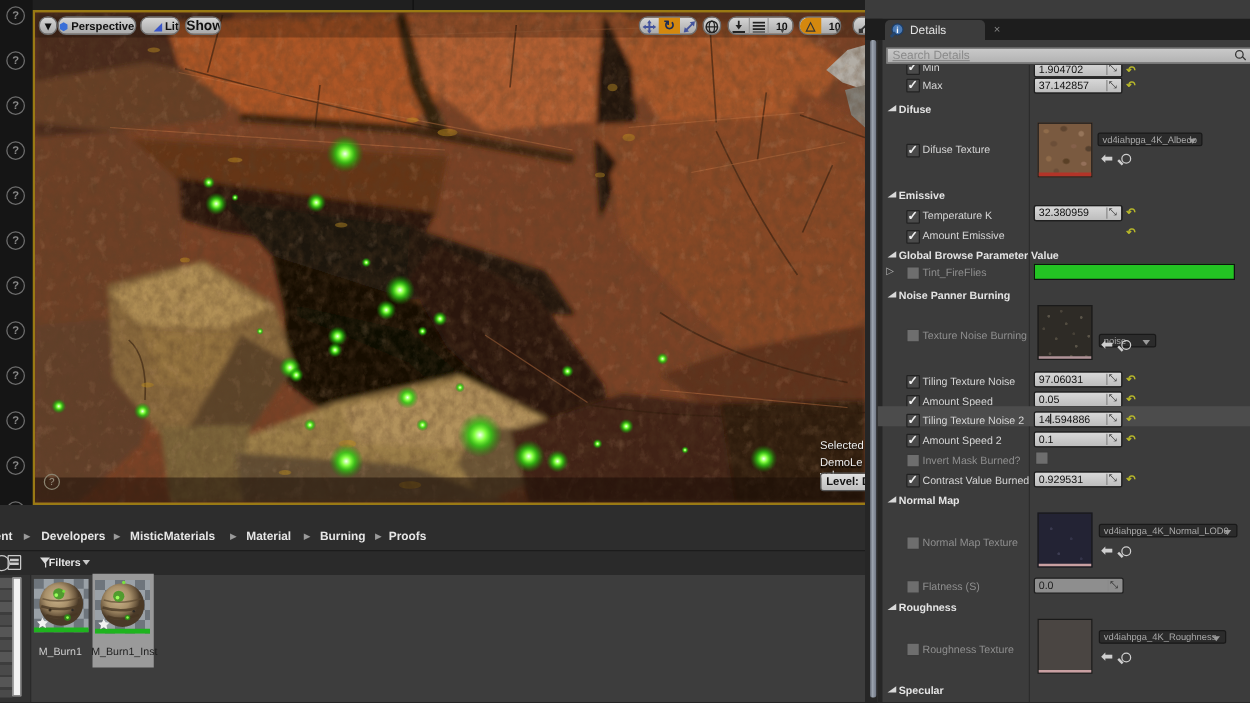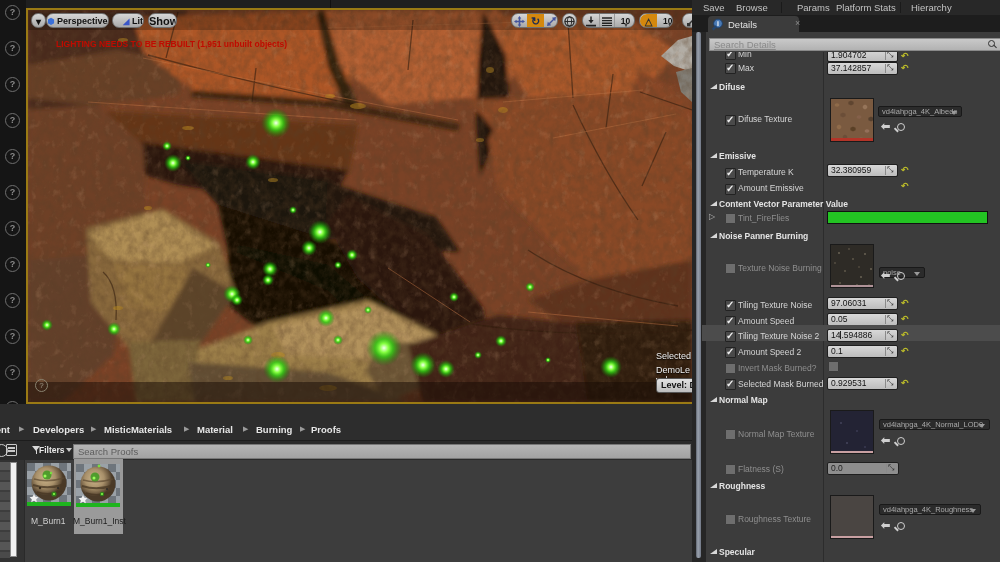--- a/index.html
+++ b/index.html
@@ -17,21 +17,21 @@
 #vp{left:28px;top:10px;width:664px;height:392px;overflow:hidden;background:#5f3522;}
 .vbtn{position:absolute;top:3px;height:15px;white-space:nowrap;overflow:hidden;background:linear-gradient(#d6d6d6,#a9a9a9);
  border:1px solid #6f6f6f;border-radius:7px;color:#111;font-size:10px;font-weight:bold;
  line-height:15px;text-align:center;box-sizing:border-box;}
 #warn{position:absolute;color:#bf0b00;font-size:9.5px;font-weight:bold;}
 .vlab{position:absolute;color:#efefef;font-size:9px;text-shadow:0 1px 1px #000;}
 
 #rpanel{left:692px;top:0;width:308px;height:562px;background:#3c3c3c;}
 #rtoolbar{left:692px;top:0;width:308px;height:15px;background:#282828;color:#c3c3c3;font-size:9.5px;}
 #rtabbar{left:692px;top:15px;width:308px;height:17px;background:#1d1d1d;}
-#rtab{left:708px;top:16px;width:91px;height:16px;background:#3c3c3c;border-radius:4px 4px 0 0;}
+#rtab{left:708px;top:16px;width:80px;height:16px;background:#3c3c3c;border-radius:4px 4px 0 0;}
 #rscroll{left:696px;top:32px;width:5px;height:526px;background:linear-gradient(90deg,#5f6570,#9aa2ae 40%,#707785);border-radius:2px;}
 #rbody{left:702px;top:32px;width:298px;height:530px;background:#3c3c3c;overflow:hidden;}
 
 .cat{position:absolute;left:17px;color:#e4e4e4;font-size:8.5px;font-weight:bold;}
 .cat:before{content:"";position:absolute;left:-9px;top:2px;width:0;height:0;
  border-left:7px solid transparent;border-bottom:5px solid #d8d8d8;}
 .lbl{position:absolute;left:36px;color:#d6d6d6;font-size:8.5px;}
 .glbl{position:absolute;left:36px;color:#8f8f8f;font-size:8.5px;}
 .cb{position:absolute;left:23px;width:9px;height:9px;background:#4a4a4a;border:1px solid #222;border-radius:1px;}
 .cb:after{content:"\2713";position:absolute;left:0px;top:-2px;color:#f0f0f0;font-size:10px;font-weight:bold;}
@@ -216,21 +216,20 @@
     <span class="qi" style="top:293px;">?</span>
       <span class="qi" style="top:329px;">?</span>
     <span class="qi" style="top:365px;">?</span>
       <span class="qi" style="top:401px;">?</span>
   </div>
   <div class="abs" style="left:28px;top:10px;width:664px;height:392px;overflow:hidden;">
     <div class="vbtn" style="left:3px;width:15px;">▾</div>
     <div class="vbtn" style="left:18px;width:63px;font-size:9px;"><span style="color:#3a6fd8;font-size:8px;">⬢</span> Perspective</div>
     <div class="vbtn" style="left:84px;width:32px;font-size:9px;text-align:right;"><span style="color:#3a56c8;font-size:8px;">◢</span> Lit</div>
     <div class="vbtn" style="left:120px;width:29px;font-size:11px;">Show</div>
-    <div id="warn" style="left:28px;top:29px;font-size:8.5px;">LIGHTING NEEDS TO BE REBUILT (1,951 unbuilt objects)</div>
 
     <div class="vbtn" style="left:483px;width:47px;padding:0;">
       <svg style="position:absolute;left:2px;top:2px;" width="11" height="11" viewBox="0 0 11 11">
           <path d="M5.5,0 L7.3,2.6 H6.3 V4.7 H8.4 V3.7 L11,5.5 L8.4,7.3 V6.3 H6.3 V8.4 H7.3 L5.5,11 L3.7,8.4 H4.7 V6.3 H2.6 V7.3 L0,5.5 L2.6,3.7 V4.7 H4.7 V2.6 H3.7 Z" fill="#44549c"></path>
         </svg>
       <span style="position:absolute;left:15px;top:0;width:17px;height:15px;background:#d4880e;color:#1d2c55;font-size:11px;line-height:14px;">↻</span>
       <svg style="position:absolute;left:34px;top:2px;" width="11" height="11" viewBox="0 0 11 11">
           <line x1="2.5" y1="8.5" x2="8.5" y2="2.5" stroke="#44549c" stroke-width="1.5"></line>
           <path d="M10,1 L5.8,1.8 L9.2,5.2 Z" fill="#44549c"></path>
           <path d="M1,10 L1.8,5.8 L5.2,9.2 Z" fill="#44549c"></path>
@@ -268,29 +267,20 @@
           <rect x="1" y="7" width="3.4" height="3.4" fill="#333"></rect>
         </svg>
       </div>
     <div class="vlab" style="left:628px;top:341px;">Selected</div>
     <div class="vlab" style="left:628px;top:355px;">DemoLe​vel</div>
     <div class="abs" style="left:628px;top:368px;width:48px;height:13px;background:linear-gradient(#e2e2e2,#bdbdbd);border:1px solid #555;border-radius:3px;color:#111;font-size:9px;font-weight:bold;line-height:13px;padding-left:4px;">Level: D</div>
     <div class="abs" style="left:7px;top:369px;width:11px;height:11px;border:1.2px solid #8a8370;border-radius:50%;color:#9a9282;font-size:8px;text-align:center;line-height:11px;">?</div>
   </div>
   <div id="rpanel" class="abs"></div>
   <div class="abs" style="left:692px;top:15px;width:14px;height:547px;background:#262626;"></div>
-  <div id="rtoolbar" class="abs">
-    <span class="abs" style="left:11px;top:2px;">Save</span>
-    <span class="abs" style="left:44px;top:2px;">Browse</span>
-    <span class="abs" style="left:105px;top:2px;">Params</span>
-    <span class="abs" style="left:144px;top:2px;">Platform Stats</span>
-    <span class="abs" style="left:219px;top:2px;">Hierarchy</span>
-    <span class="abs" style="left:89px;top:2px;width:1px;height:11px;background:#1a1a1a;"></span>
-    <span class="abs" style="left:208px;top:2px;width:1px;height:11px;background:#1a1a1a;"></span>
-  </div>
   <div id="rtabbar" class="abs"></div>
   <div id="rtab" class="abs">
     <svg class="abs" style="left:3px;top:2px;" width="13" height="13" viewBox="0 0 13 13">
       <circle cx="7" cy="5.5" r="4.4" fill="#4a7ab5" stroke="#1d3d66" stroke-width="1"></circle>
       <rect x="1" y="9" width="5" height="2.4" fill="#24456e" transform="rotate(-45 3 10)"></rect>
       <text x="7" y="8" font-size="7" fill="#fff" text-anchor="middle" font-weight="bold">i</text>
     </svg>
     <span class="abs" style="left:20px;top:3px;color:#e2e2e2;font-size:9.5px;">Details</span>
     <span class="abs" style="left:87px;top:2px;color:#8a8a8a;font-size:9px;">×</span>
   </div>
@@ -337,21 +327,21 @@
       <span class="mag" style="left:195px;top:91px;"></span>
     <div class="cat" style="top:119px;">Emissive</div>
     <span class="cb" style="top:136px;"></span>
       <span class="lbl" style="top:135px;">Temperature K</span>
     <span class="vbox" style="top:132px;">6000.0<span class="vexp"></span></span>
       <span class="rst" style="top:134px;">↶</span>
     <span class="cb" style="top:152px;"></span>
       <span class="lbl" style="top:151px;">Amount Emissive</span>
     <span class="vbox" style="top:132px;">32.380959<span class="vexp"></span></span>
       <span class="rst" style="top:150px;">↶</span>
-    <div class="cat" style="top:167px;">Content Vector Parameter Value</div>
+    <div class="cat" style="top:167px;">Global Browse Parameter Value</div>
     <span class="abs" style="left:7px;top:180px;color:#b5b5b5;font-size:8px;">▷</span>
     <span class="gcb" style="top:181px;"></span>
       <span class="glbl" style="top:181px;">Tint_FireFlies</span>
     <div class="abs" style="left:125px;top:179px;width:159px;height:11px;background:#23c423;border:1px solid #111;"></div>
     <div class="cat" style="top:199px;">Noise Panner Burning</div>
     <span class="gcb" style="top:231px;"></span>
       <span class="glbl" style="top:231px;">Texture Noise Burning</span>
     <div class="thumb" style="top:212px;background:
       radial-gradient(2px 2px at 8px 8px,#5a5448 40%,transparent 70%),
       radial-gradient(2px 2px at 22px 14px,#524c40 40%,transparent 70%),
@@ -384,21 +374,21 @@
     <span class="vbox" style="top:297px;">14<span style="display:inline-block;width:1px;height:8px;background:#222;vertical-align:-1px;"></span>.594886<span class="vexp"></span></span>
       <span class="rst" style="top:299px;">↶</span>
     <span class="cb" style="top:315px;"></span>
       <span class="lbl" style="top:315px;">Amount Speed 2</span>
     <span class="vbox" style="top:313px;">0.1<span class="vexp"></span></span>
       <span class="rst" style="top:315px;">↶</span>
     <span class="gcb" style="top:331px;"></span>
       <span class="glbl" style="top:331px;">Invert Mask Burned?</span>
     <span class="abs" style="left:126px;top:329px;width:9px;height:9px;background:#6e6e6e;border:1px solid #3a3a3a;border-radius:1px;"></span>
     <span class="cb" style="top:347px;"></span>
-      <span class="lbl" style="top:347px;">Selected Mask Burned</span>
+      <span class="lbl" style="top:347px;">Contrast Value Burned</span>
     <span class="vbox" style="top:345px;">0.929531<span class="vexp"></span></span>
       <span class="rst" style="top:347px;">↶</span>
     <div class="cat" style="top:363px;">Normal Map</div>
     <span class="gcb" style="top:397px;"></span>
       <span class="glbl" style="top:397px;">Normal Map Texture</span>
     <div class="thumb" style="top:378px;background:
       radial-gradient(2px 2px at 10px 12px,#3a3a50 40%,transparent 70%),
       radial-gradient(2px 2px at 26px 20px,#34344a 40%,transparent 70%),
       radial-gradient(2px 2px at 16px 32px,#3c3c52 40%,transparent 70%),
       radial-gradient(2px 2px at 34px 36px,#34344a 40%,transparent 70%),#232334;">
@@ -442,21 +432,20 @@
     <div class="abs" style="left:0;top:36px;width:692px;height:20px;background:#2a2a2a;border-top:1px solid #1c1c1c;">
       <span class="abs" style="left:-5px;top:3px;width:11px;height:11px;border:1.5px solid #c9c9c9;border-radius:50%;"></span>
       <span class="abs" style="left:6px;top:3px;width:9px;height:10px;border:1.5px solid #c9c9c9;border-radius:1px;">
         <span class="abs" style="left:1px;top:2px;width:7px;height:1.5px;background:#c9c9c9;"></span>
         <span class="abs" style="left:1px;top:5px;width:7px;height:1.5px;background:#c9c9c9;"></span>
       </span>
       <span class="abs" style="left:32px;top:5px;width:0;height:0;border-left:4px solid transparent;border-right:4px solid transparent;border-top:5px solid #d9d9d9;"></span>
         <span class="abs" style="left:35.5px;top:9px;width:1px;height:4px;background:#d9d9d9;"></span>
       <span class="abs" style="left:39px;top:4px;color:#e8e8e8;font-size:8.5px;font-weight:bold;">Filters</span>
       <span class="abs" style="left:66px;top:7px;width:0;height:0;border-left:3px solid transparent;border-right:3px solid transparent;border-top:4px solid #c9c9c9;"></span>
-      <span class="abs" style="left:73px;top:3px;width:612px;height:13px;background:linear-gradient(#b5b5b5,#a2a2a2);border:1px solid #777;color:#5d5d5d;font-size:9.5px;line-height:13px;padding-left:4px;box-sizing:content-box;">Search Proofs</span>
     </div>
 
     <div class="abs" style="left:0;top:56px;width:692px;height:102px;background:#3d3d3d;">
       <div class="abs" style="left:0;top:0;width:24px;height:102px;background:#323232;"></div>
       <div class="abs" style="left:0;top:2px;width:10px;height:96px;background:
         repeating-linear-gradient(#565656 0 8px,#3d3d3d 8px 10px,#4a4a4a 10px 18px,#3d3d3d 18px 20px);"></div>
       <div class="abs" style="left:10px;top:2px;width:7px;height:95px;background:#f2f2f2;border:1px solid #888;box-sizing:border-box;"></div>
       <div class="abs" style="left:24px;top:0;width:1px;height:102px;background:#2a2a2a;"></div>
 
       <div class="abs" style="left:74px;top:-1px;width:49px;height:75px;background:#9a9a9a;"></div>

